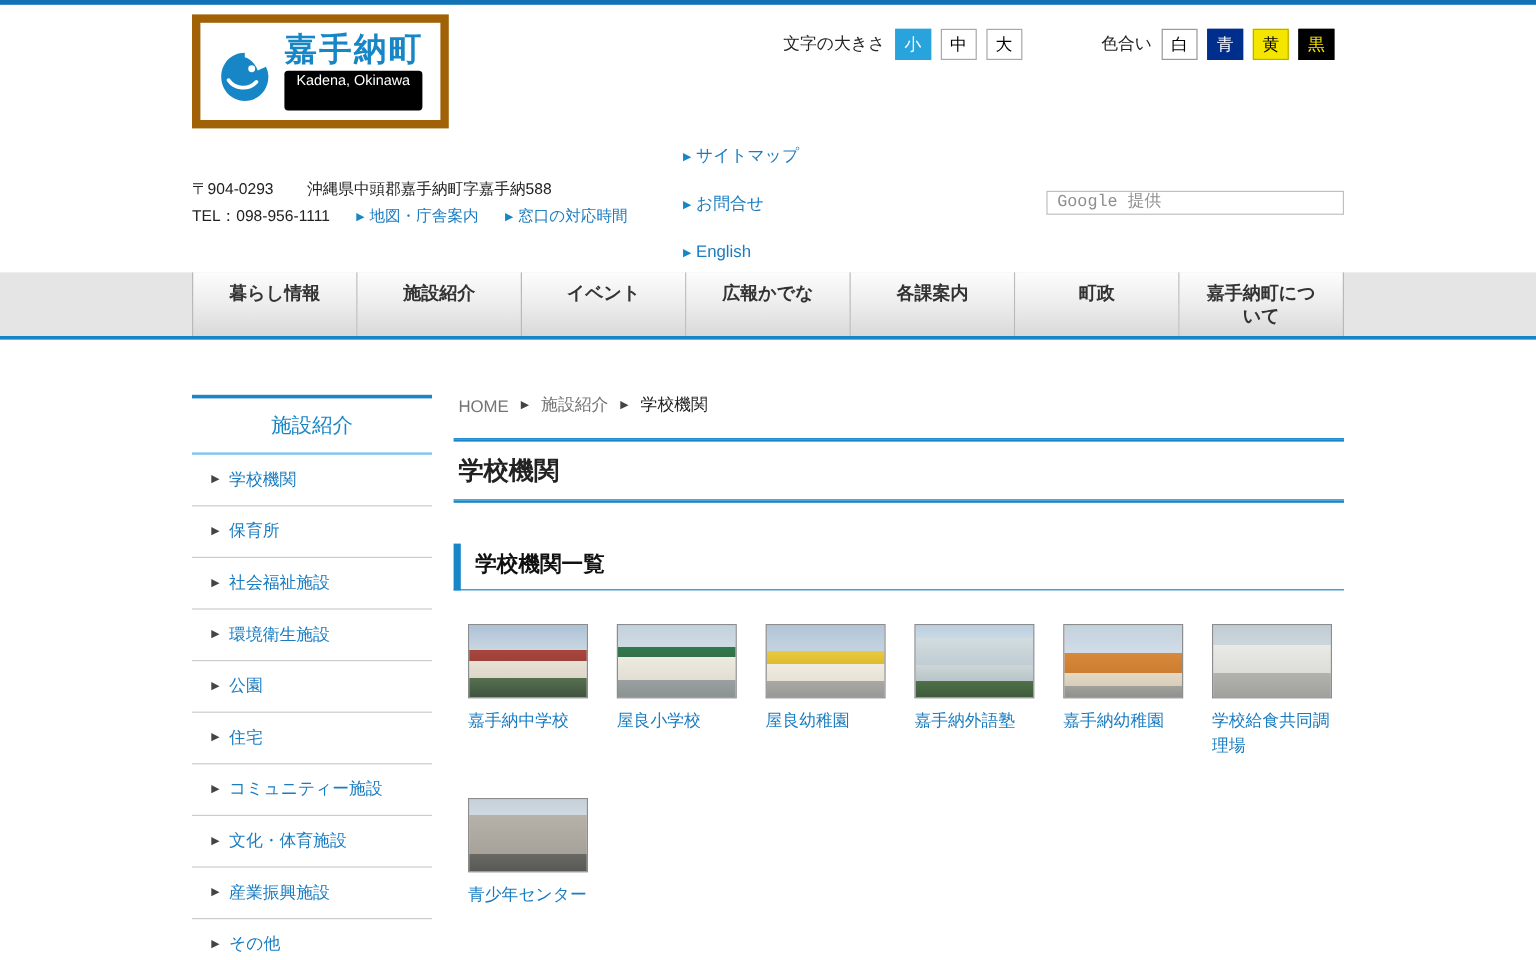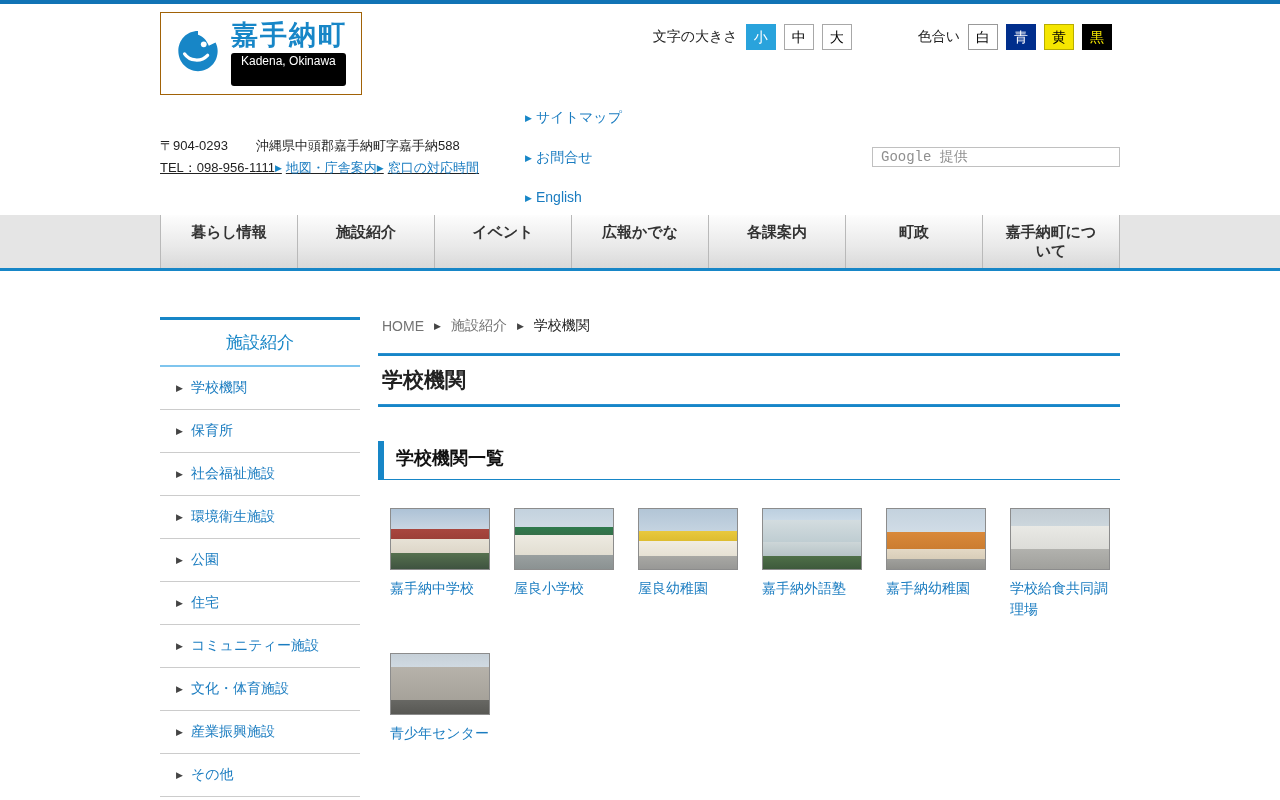--- a/index.html
+++ b/index.html
@@ -7,40 +7,40 @@
   .viewport { width:1280px; height:800px; position:relative; background:#fff; overflow:hidden; }
 
   
   .top-strip { height:4px; background:#1173b5; width:100%; }
 
   .container { width:960px; margin:0 auto; }
 
   
   .header { padding:8px 0 10px; }
   .header-top { display:flex; justify-content:space-between; align-items:flex-start; }
-  .logo-box { display:flex; align-items:center; gap:10px; padding:8px 14px; border:1px solid #a16207; }
+  .logo-box { display:flex; align-items:flex-end; gap:10px; padding:8px 14px; border:7px solid #a16207; }
   .logo-text .site-name { font-size:27px; font-weight:bold; color:#1786c7; letter-spacing:2px; line-height:1.1; }
   .logo-sub { display:inline-block; background:#000000; color:#fff; font-size:12px; padding:1px 10px 18px; border-radius:3px; margin-top:2px; }
 
   .hdr-controls { display:flex; align-items:center; margin-top:12px; }
   .ctl-label { font-size:14px; color:#222; margin-right:8px; }
   .ctl-label2 { margin-left:58px; }
   .acc-btn { width:30px; height:26px; font-size:14px; line-height:1; cursor:pointer; margin-right:8px;
              font-family:"Liberation Sans","DejaVu Sans",sans-serif; }
   .fs-btn { background:#fff; border:1px solid #a8a8a8; color:#000; }
   .fs-selected { background:#29a3dc; border:1px solid #29a3dc; color:#fff; }
   .cs-white { background:#fff; border:1px solid #999; color:#000; }
   .cs-blue  { background:#002e8c; border:1px solid #002e8c; color:#fff; }
   .cs-yellow{ background:#f5e600; border:1px solid #b8ad00; color:#000; }
   .cs-black { background:#000; border:1px solid #000; color:#f5e600; }
 
   .header-bottom { display:flex; align-items:center; margin-top:14px; }
   .addr-block { font-size:13px; color:#222; line-height:1.7; }
   .addr-line1 { display:flex; gap:28px; }
-  .addr-line2 { display:flex; gap:0; align-items:center;text-decoration:underline; }
+  .addr-line2 { display:flex; gap:22px; align-items:center; }
   .hdr-link { color:#1a7cc0; text-decoration:none; cursor:pointer; font-size:13px; }
   .tri { font-size:9px; color:#1786c7; margin-right:4px; vertical-align:1px; }
   .utility-links { display:flex; gap:22px; margin-left:46px; font-size:14px;flex-direction:column; }
   .utility-links a { color:#1a7cc0; text-decoration:none; cursor:pointer; }
   .search-box { margin-left:auto; }
   .search-input { width:248px; height:20px; border:1px solid #c0c0c0; font-size:14px; padding:0 8px;
                   font-family:Liberation Mono, monospace; }
   .search-input::placeholder { color:#8f8f8f; }
 
   

